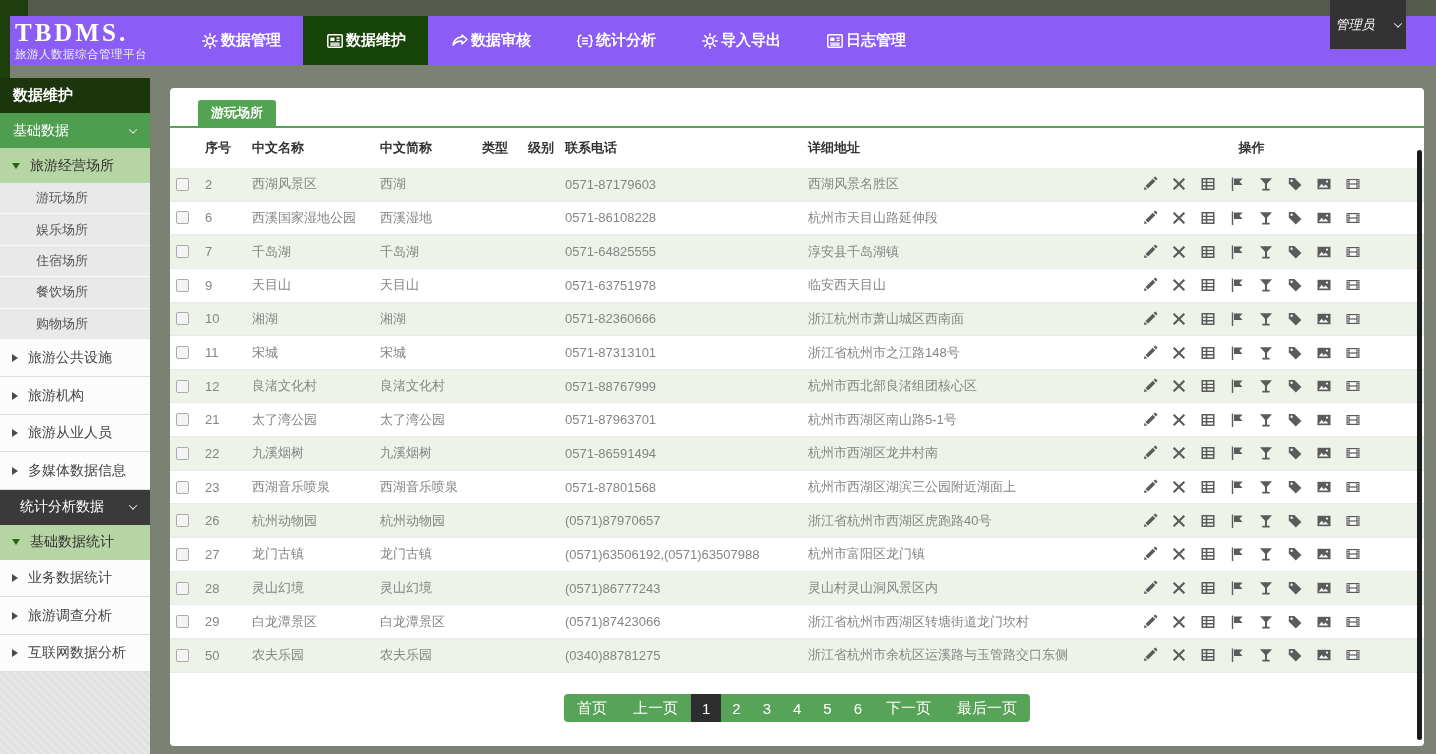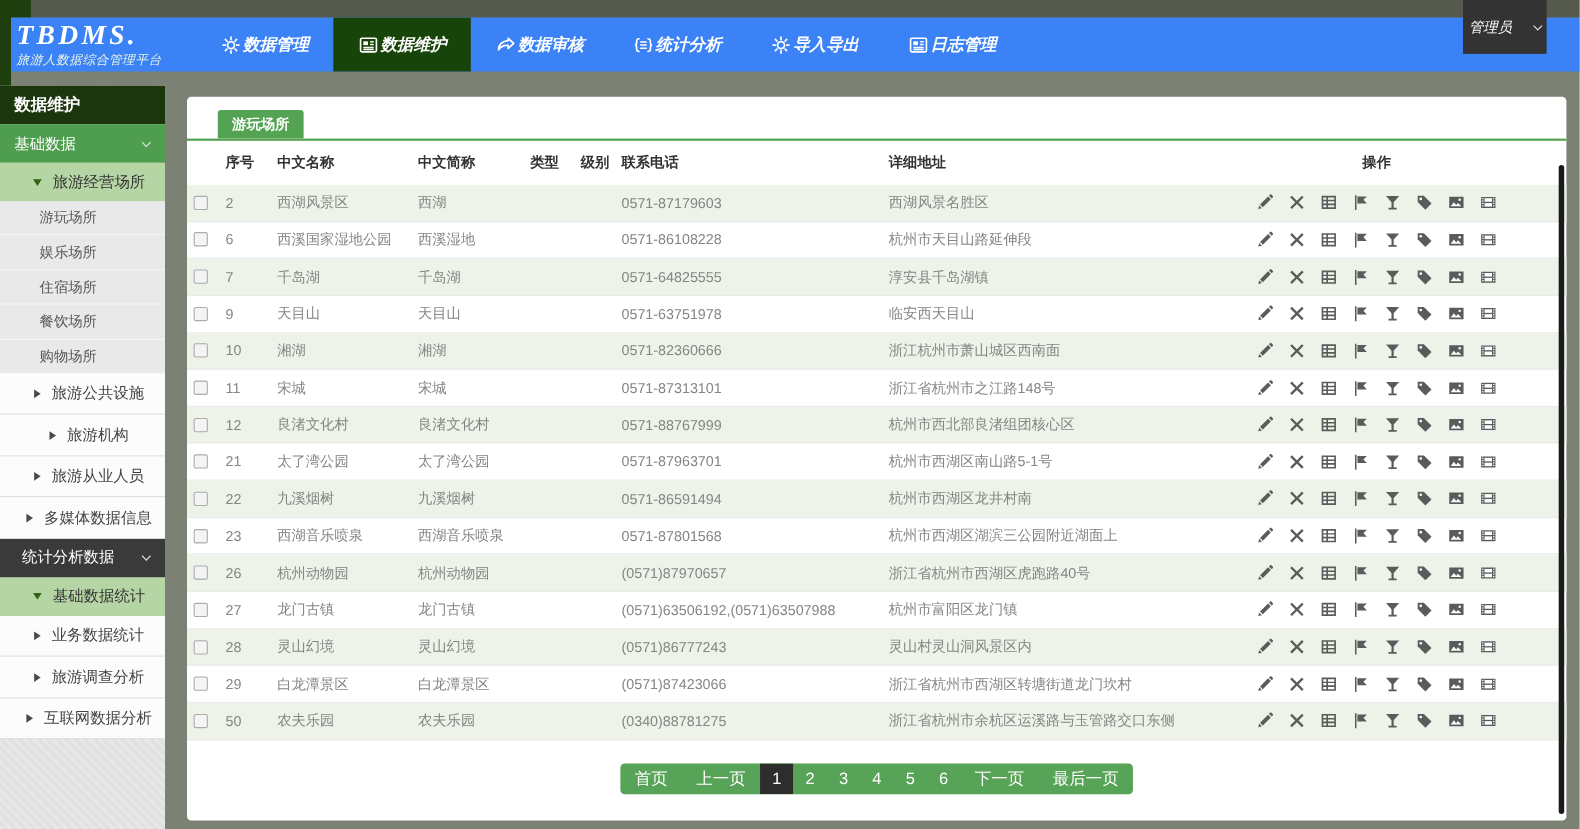--- a/index.html
+++ b/index.html
@@ -9,39 +9,39 @@
     background: #7b8274;
     font-family: "Liberation Sans", sans-serif;
     overflow: hidden;
   }
   
   .topstrip { position:absolute; left:0; top:0; width:1436px; height:16px; background:#56594e; }
   .corner-block { position:absolute; left:0; top:0; width:28px; height:16px; background:#1e3e0d; }
   .left-edge { position:absolute; left:0; top:0; width:10px; height:78px; background:#1e3e0d; }
 
   
-  .header { position:absolute; left:0; top:16px; width:1436px; height:49px; background:#3b82f6; display:flex; align-items:stretch;font-style:italic; }
+  .header { position:absolute; left:0; top:16px; width:1436px; height:49px; background:#8b5cf6; display:flex; align-items:stretch; }
   .brand { width:178px; padding-left:15px; display:flex; flex-direction:column; justify-content:center; }
   .brand-name { color:#fff; font-family:"Liberation Serif", serif; font-weight:bold; font-size:25px; line-height:25px; letter-spacing:3px; }
   .brand-sub { color:#eaf4e4; font-size:11.5px; margin-top:2px; letter-spacing:0.5px; }
   .nav { display:flex; align-items:stretch; }
   .nav-item { display:flex; align-items:center; gap:1px; padding:0 22px; color:#fff; font-size:15px; font-weight:bold; cursor:pointer; }
   .nav-item.active { background:#174408; }
   .nav-icon svg { width:20px; height:20px; display:block; }
   .userbox { position:absolute; right:30px; top:0; height:49px; width:76px; background:#333; color:#fff; display:flex; align-items:center; justify-content:center; gap:20px; font-size:13px; cursor:pointer;font-style:italic; }
   .chev-w { width:6px; height:6px; border-right:1.6px solid #e8e8e8; border-bottom:1.6px solid #e8e8e8; transform:rotate(45deg) translate(-1px,-1px); }
 
   
   .sidebar { position:absolute; left:0; top:78px; width:150px; height:676px;
     background:repeating-linear-gradient(45deg,#e7e7e7 0 3px,#e1e1e1 3px 6px); }
   .sb-title { height:35px; background:#1b350c; color:#fff; font-weight:bold; font-size:15px; display:flex; align-items:center; padding-left:13px; }
   .sb-section { height:35px; display:flex; align-items:center; justify-content:space-between; padding:0 14px 0 13px; font-size:14px; cursor:pointer; }
   .sb-section.green { background:#4f9e4f; color:#fff; }
   .sb-section.dark { background:#3a3a3a; color:#fff; padding-left:20px; }
-  .sb-parent { display:flex; align-items:center; gap:10px; padding-left:12px; font-size:14px; color:#333; cursor:pointer;justify-content:center; }
+  .sb-parent { display:flex; align-items:center; gap:10px; padding-left:12px; font-size:14px; color:#333; cursor:pointer; }
   .sb-parent.lightgreen { background:#b5d6a4; height:35px; }
   .sb-parent.white { background:#fcfcfc; height:37.5px; border-bottom:1px solid #dcdcdc; color:#444; }
   .sb-child { height:31.4px; background:#e9e9e9; border-bottom:1px solid #f8f8f8; display:flex; align-items:center; padding-left:36px; font-size:13px; color:#555; cursor:pointer; }
   .tri-down { width:0; height:0; border-left:4.5px solid transparent; border-right:4.5px solid transparent; border-top:6px solid #2f6317; }
   .tri-right { width:0; height:0; border-top:4.5px solid transparent; border-bottom:4.5px solid transparent; border-left:6px solid #4a4a4a; }
 
   
   .card { position:absolute; left:170px; top:88px; width:1254px; height:658px; background:#fff; border-radius:4px; }
   .tab { position:absolute; left:28px; top:12px; height:26px; padding:0 13px; background:#53a353; color:#fff; font-size:13px; font-weight:bold; display:flex; align-items:center; border-radius:3px 3px 0 0; cursor:pointer; }
   .tabline { position:absolute; left:0; top:38px; width:100%; height:2px; background:#53a353; }

